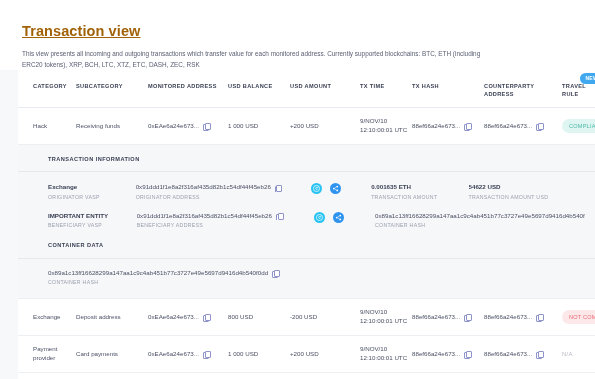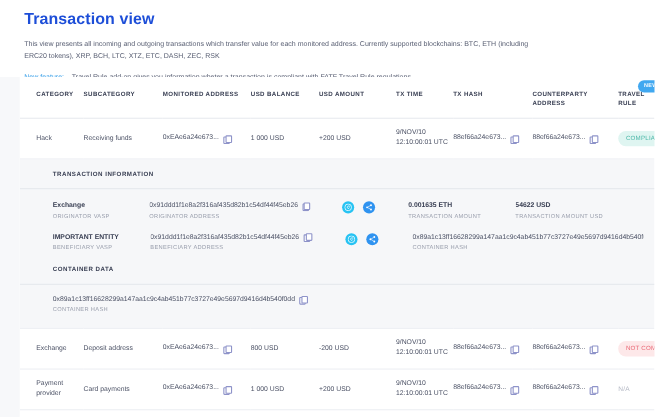--- a/index.html
+++ b/index.html
@@ -24,24 +24,25 @@
     padding: 0 0 0 0;
   }
 
   
   .intro {
     padding: 11px 22px 0 22px;
   }
   .page-title {
     font-size: 14.5px;
     font-weight: bold;
-    color: #1d4ed8;
+    color: #a16207;
     letter-spacing: 0.1px;
-    margin: 0 0 8px 0;
+    margin: 13px 0 8px 0;
     line-height: 1.1;
+    text-decoration: underline;
   }
   .intro-text {
     font-size: 6.4px;
     line-height: 1.75;
     color: #5a6074;
     margin: 0;
     max-width: 470px;
   }
   .feature-line {
     margin-top: 9px;

